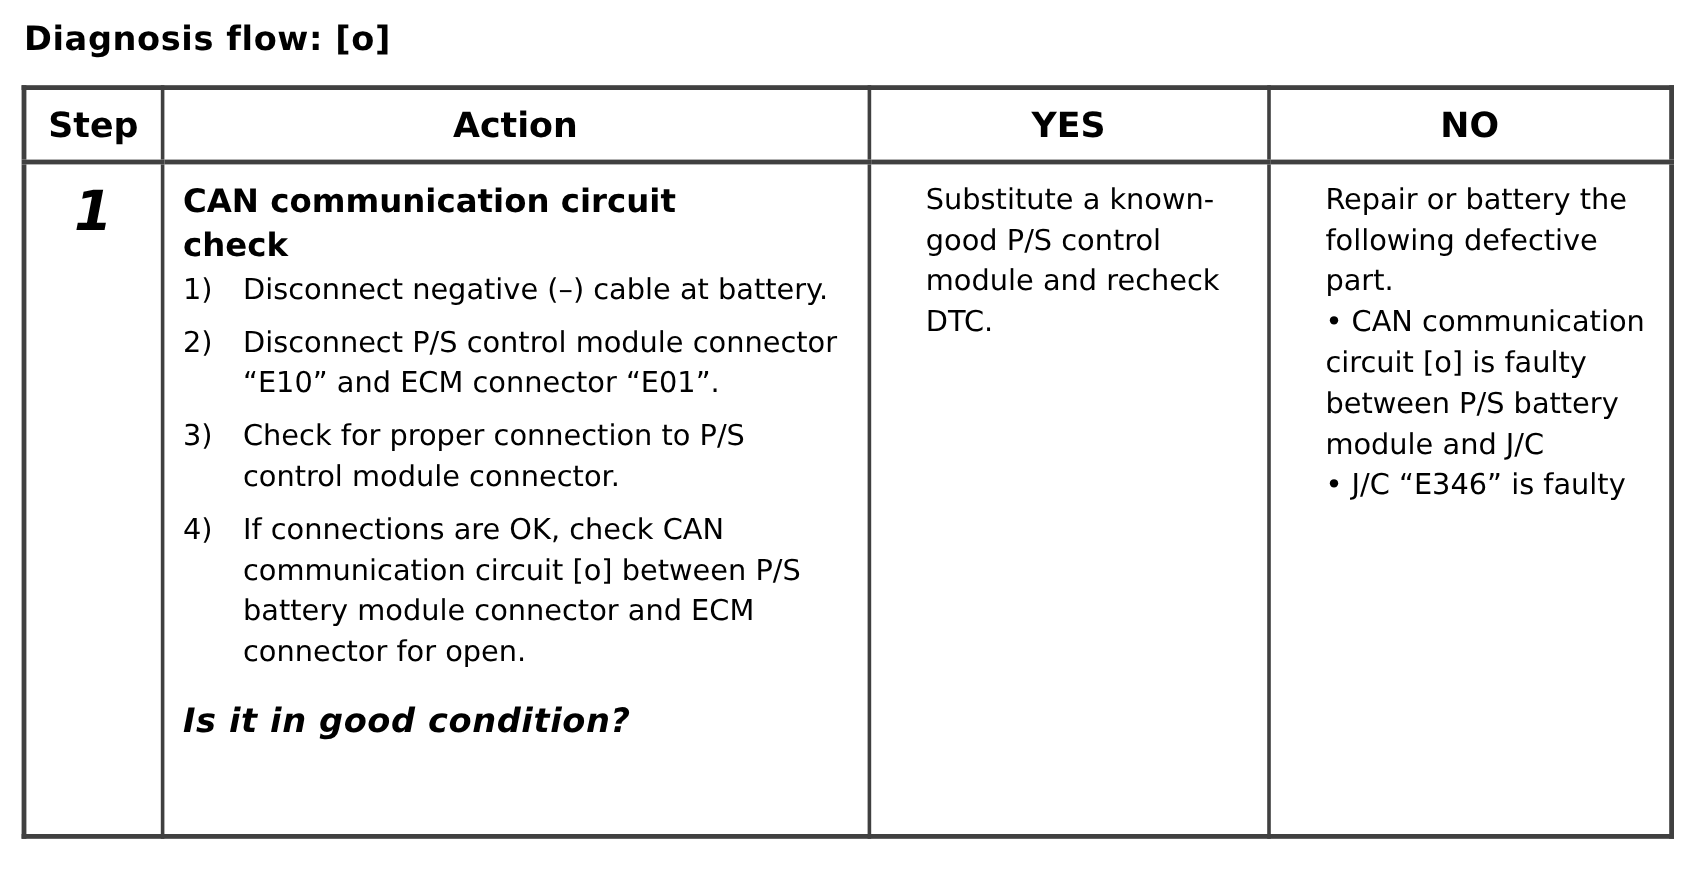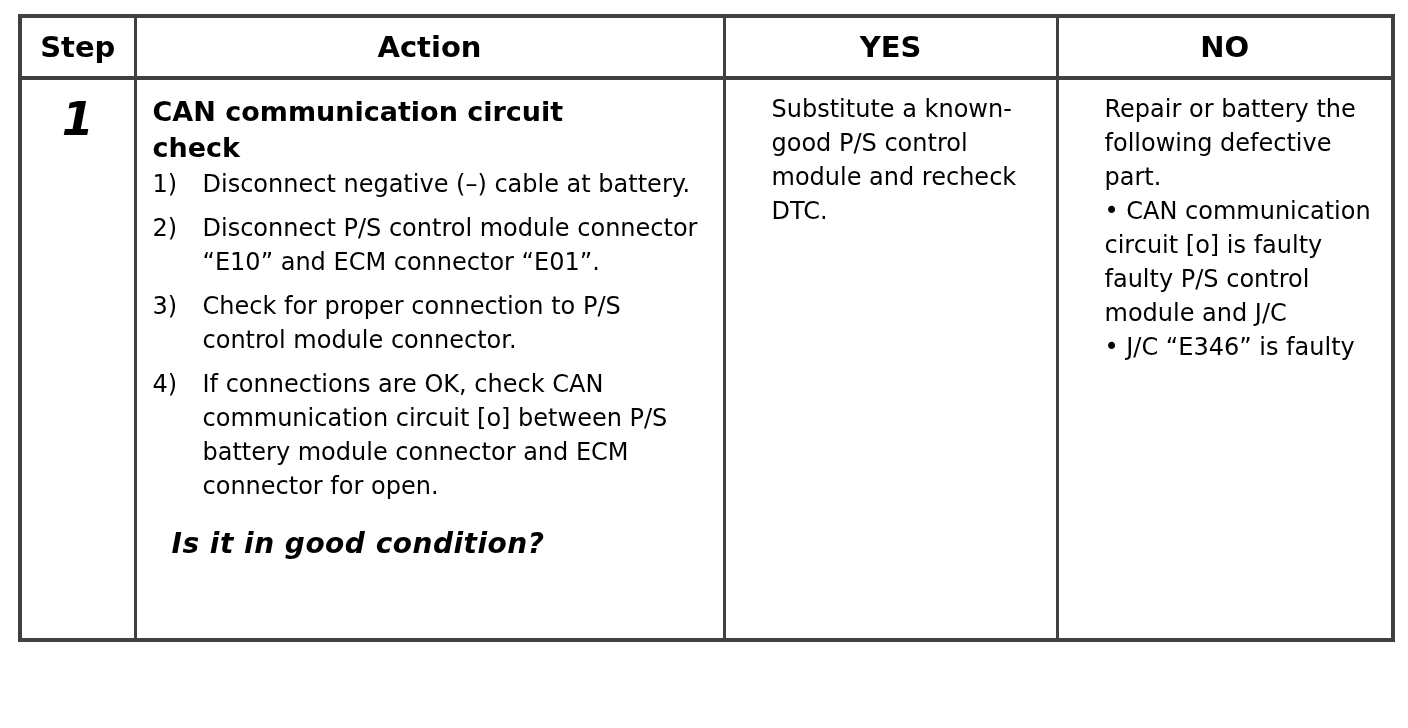--- a/index.html
+++ b/index.html
@@ -71,37 +71,37 @@
   .action-item .itext {
     flex: 1 1 auto;
     max-width: 512px;
   }
   .action-question {
     font-size: 28px;
     font-weight: bold;
     font-style: italic;
     margin-top: 24px;
     letter-spacing: 0.5px;
-    margin-left: 19px;
   }
 
   .yes-cell, .no-cell { padding: 12px 10px 10px 14px; }
   .yes-text, .no-line {
     font-size: 24px;
     line-height: 34px;
     margin-left: 32px;
   }
   .yes-text { max-width: 295px; }
   .no-line { max-width: 308px; }
 </style>
 </head>
 <body>
 
 <div class="page">
 
+  <div class="doc-title">Diagnosis flow: [o]</div>
 
   <table class="diag">
     <colgroup>
       <col style="width:115px">
       <col style="width:589px">
       <col style="width:333px">
       <col style="width:336px">
     </colgroup>
     <thead>
       <tr>
@@ -138,21 +138,21 @@
 
           <div class="action-question">Is it in good condition?</div>
         </td>
 
         <td class="yes-cell">
           <div class="yes-text">Substitute a known-good P/S control module and recheck DTC.</div>
         </td>
 
         <td class="no-cell">
           <div class="no-line">Repair or battery the following defective part.</div>
-          <div class="no-line">• CAN communication circuit [o] is faulty faulty P/S control module and J/C</div>
+          <div class="no-line">• CAN communication circuit [o] is faulty between P/S battery module and J/C</div>
           <div class="no-line">• J/C “E346” is faulty</div>
         </td>
 
       </tr>
     </tbody>
   </table>
 
 </div>
 
 </body></html>

